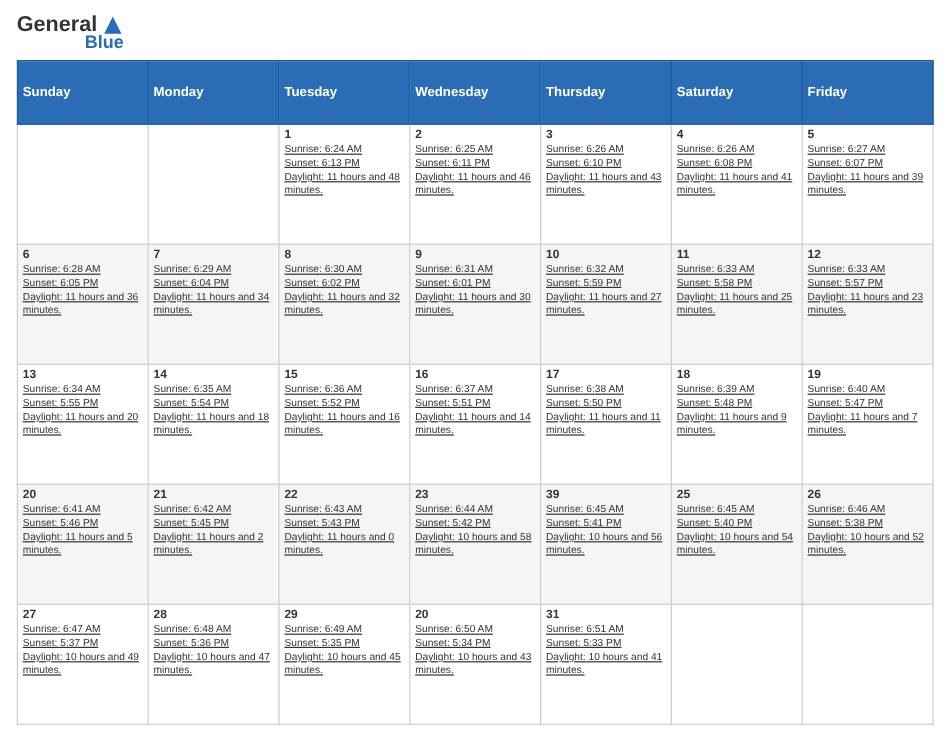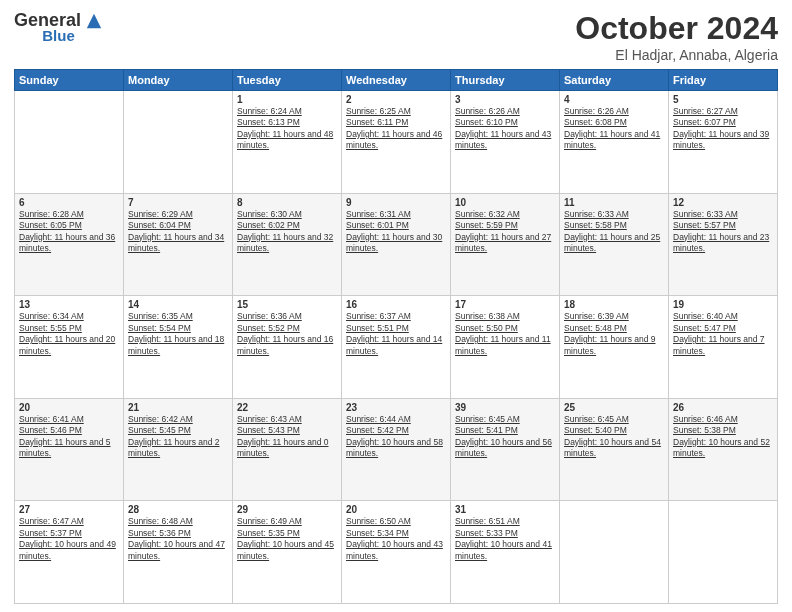--- a/index.html
+++ b/index.html
@@ -19,21 +19,21 @@
     }
     .header {
       display: flex;
       justify-content: space-between;
       align-items: flex-start;
       margin-bottom: 6px;
     }
     .logo {
       display: flex;
       flex-direction: column;
-      align-items: center;
+      align-items: flex-end;
     }
     .logo-text {
       display: flex;
       align-items: center;
       gap: 2px;
     }
     .logo-general {
       font-size: 18px;
       font-weight: bold;
       color: #333;
@@ -64,21 +64,21 @@
       flex: 1;
       border-collapse: collapse;
       width: 100%;
       table-layout: fixed;
     }
     .calendar th {
       background: #2a6db5;
       color: #fff;
       font-size: 11px;
       font-weight: bold;
-      padding: 4px 4px;
+      padding: 20px 4px;
       text-align: left;
       border: 1px solid #1a5a9a;
     }
     .calendar td {
       border: 1px solid #ccc;
       vertical-align: top;
       padding: 3px 4px;
       font-size: 9px;
       color: #333;
       background: #fff;
@@ -108,24 +108,20 @@
 <div class="page">
   <div class="header">
     <div class="logo">
       <div class="logo-text">
         <span class="logo-general">General</span>
         <svg class="logo-icon" viewBox="0 0 20 20">
           <polygon points="10,2 18,18 2,18" fill="#2a6db5"></polygon>
         </svg>
       </div>
       <span class="logo-blue" style="margin-top:-4px;">Blue</span>
-    </div>
-    <div class="title-block">
-      <div class="month-title">October 2024</div>
-      <div class="subtitle">El Hadjar, Annaba, Algeria</div>
     </div>
   </div>
 
   <table class="calendar">
     <thead>
       <tr>
         <th>Sunday</th>
         <th>Monday</th>
         <th>Tuesday</th>
         <th>Wednesday</th>

